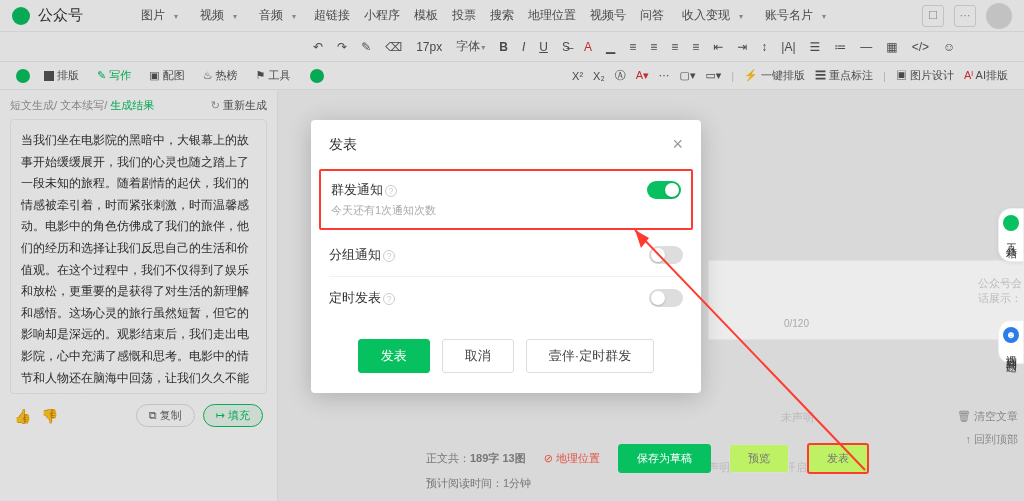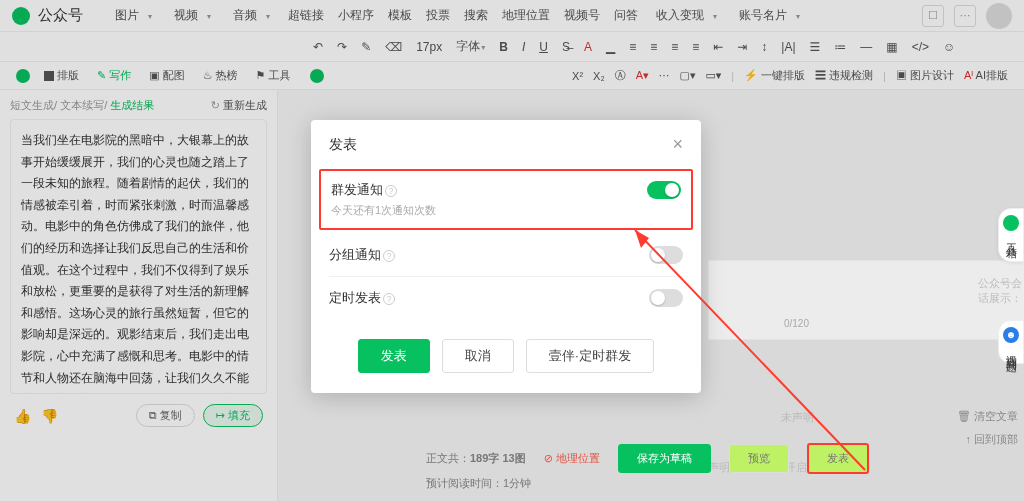--- a/index.html
+++ b/index.html
@@ -1,19 +1,19 @@
 <!DOCTYPE html>
 <html><head>
 <meta charset="utf-8">
 <style>
   * { box-sizing: border-box; margin: 0; padding: 0; }
   body { font-family: "Microsoft YaHei", Arial, sans-serif; font-size: 12px; color: #333; background: #f7f7f7; width: 1024px; height: 501px; overflow: hidden; position: relative; }
   .topbar { height: 32px; background: #fff; border-bottom: 1px solid #eee; display: flex; align-items: center; padding: 0 12px; gap: 8px; }
   .logo-circle { width: 18px; height: 18px; border-radius: 50%; background: #07c160; display:inline-block; }
-  .brand { font-size: 15px; font-weight: 500; margin-right: 16px; font-family: Liberation Serif, serif; }
+  .brand { font-size: 15px; font-weight: 500; margin-right: 42px; font-family: Liberation Serif, serif; }
   .top-menu { display: flex; gap: 6px; flex: 1; font-size: 12px; color: #555; }
   .top-menu span { padding: 2px 4px; cursor: pointer; }
   .caret { font-size: 8px; color: #999; margin-left: 1px; }
   .top-right { display: flex; gap: 10px; align-items: center; }
   .icon-box { width: 22px; height: 22px; border: 1px solid #ddd; border-radius: 3px; display:flex;align-items:center;justify-content:center;color:#999;font-size:11px;}
   .avatar { width: 26px; height: 26px; border-radius: 50%; background: #ddd; }
 
   .toolbar { height: 30px; background: #fff; border-bottom: 1px solid #eee; display: flex; align-items: center; padding: 0 12px 0 310px; gap: 8px; color: #555; font-size: 12px; }
   .toolbar .tb-item { padding: 0 3px; cursor: pointer; }
   .toolbar2 { height: 28px; background: #fff; border-bottom: 1px solid #eee; display: flex; align-items: center; padding: 0 16px; gap: 10px; color: #555; font-size: 11px; }
@@ -147,21 +147,21 @@
   <span style="flex:1"></span>
   <span class="tb-item">X²</span>
   <span class="tb-item">X₂</span>
   <span class="tb-item">Ⓐ</span>
   <span class="tb-item" style="color:#d33">A▾</span>
   <span class="tb-item">⋯</span>
   <span class="tb-item">▢▾</span>
   <span class="tb-item">▭▾</span>
   <span style="color:#ccc">|</span>
   <span class="tb-item">⚡ <span>一键排版</span></span>
-  <span class="tb-item">☰ <span>违规检测</span></span>
+  <span class="tb-item">☰ <span>重点标注</span></span>
   <span style="color:#ccc">|</span>
   <span class="tb-item">▣ <span>图片设计</span></span>
   <span class="tb-item" style="color:#d33">Aᴵ <span style="color:#555">AI排版</span></span>
 </div>
 
 <div class="main">
   <div class="left-panel">
     <div class="breadcrumb">
       <span class="path">
         <span>短文生成</span>/

